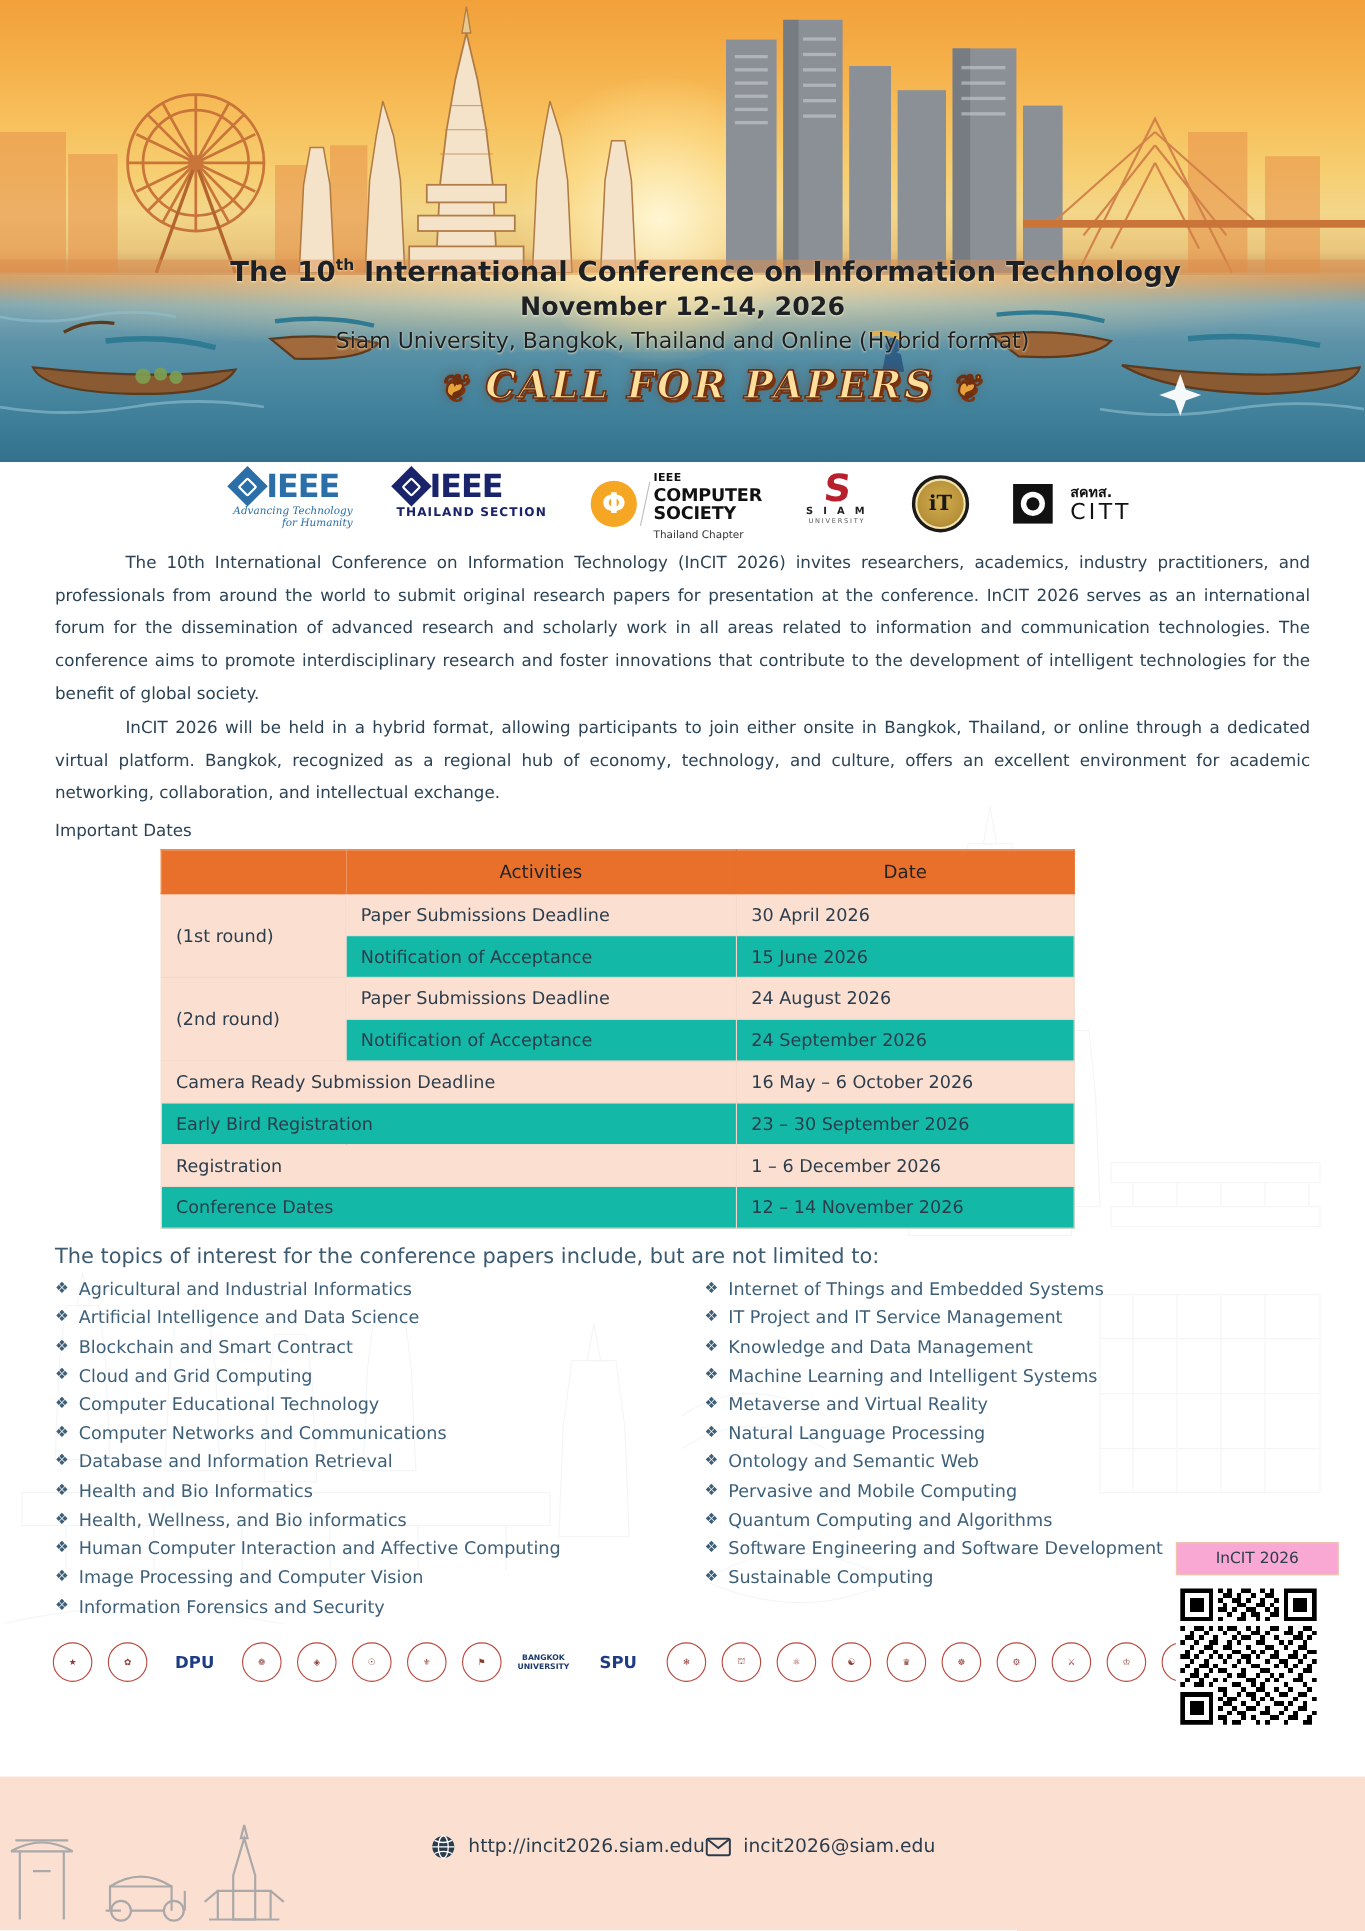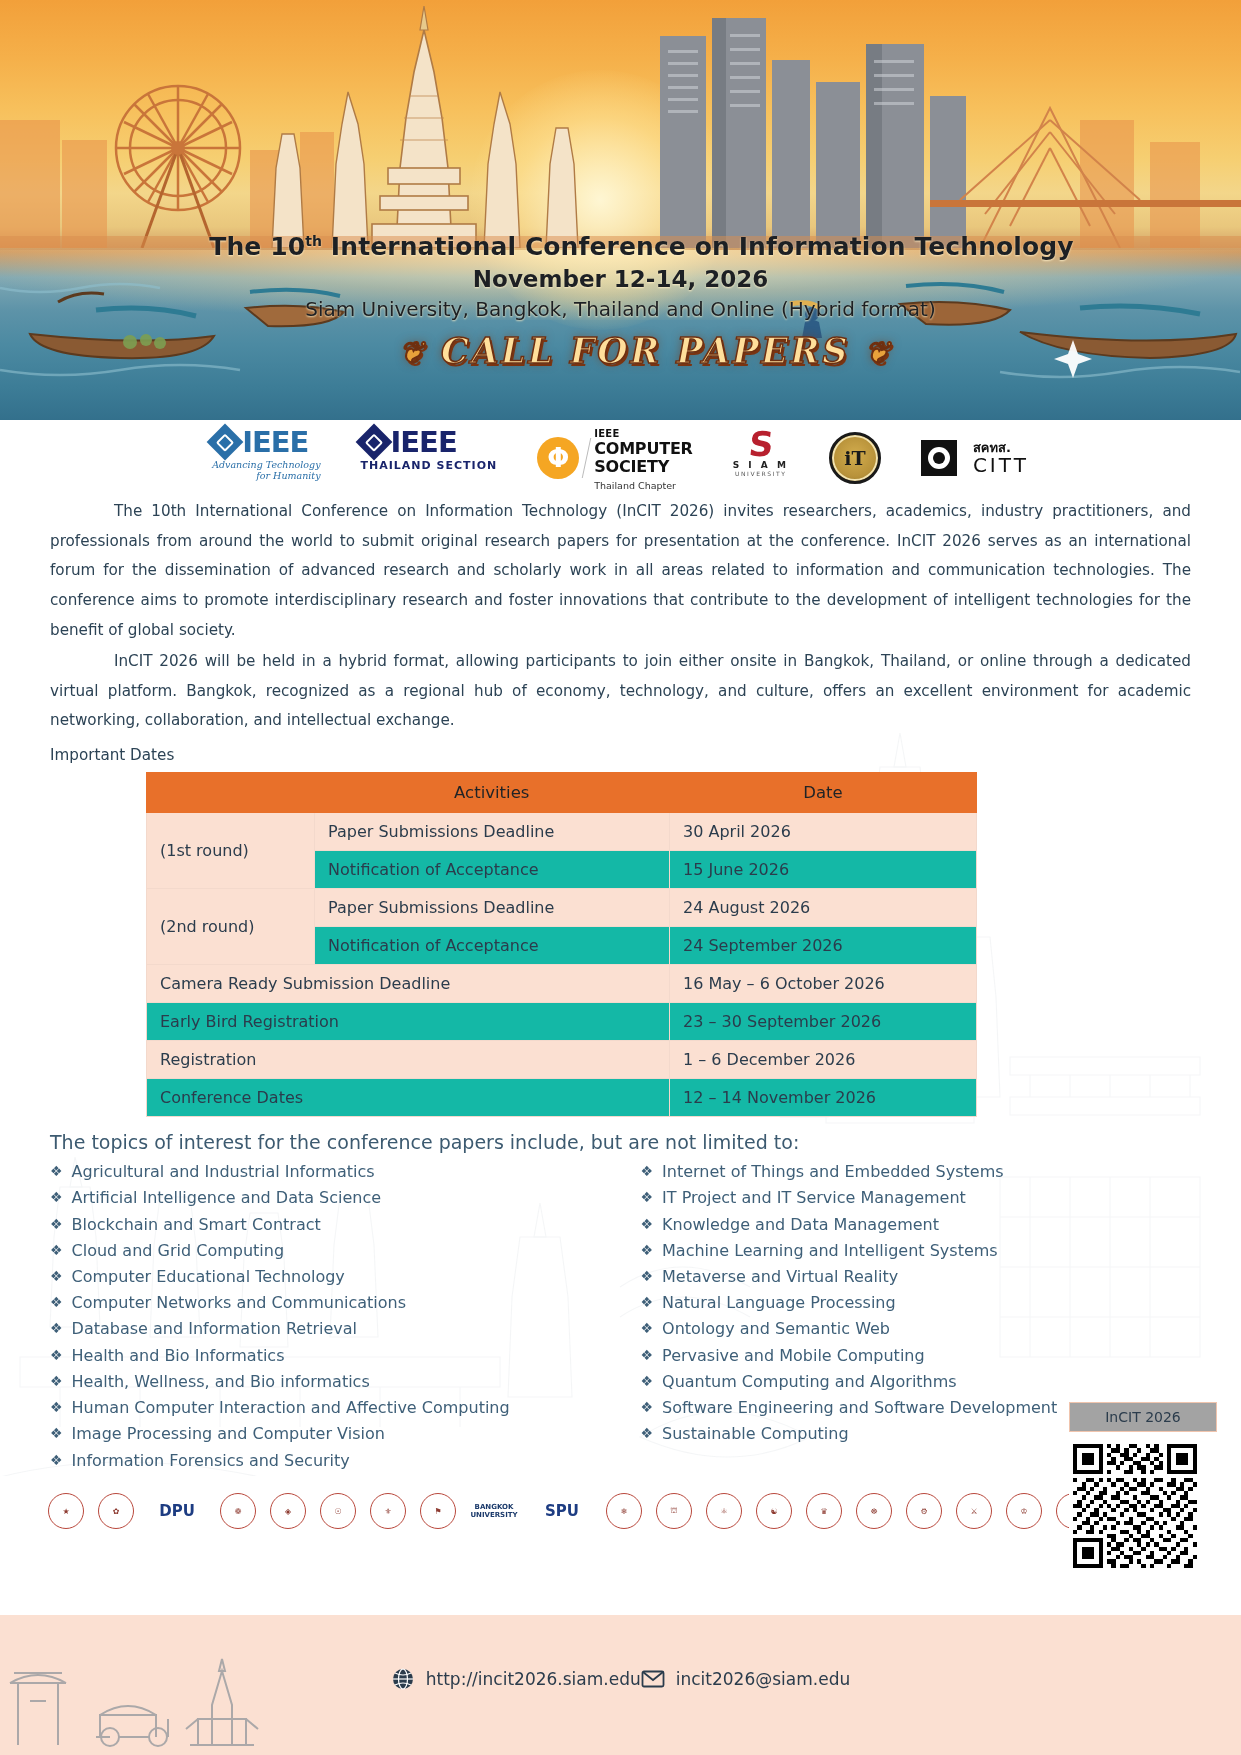--- a/index.html
+++ b/index.html
@@ -194,21 +194,21 @@
     display:flex; align-items:center; justify-content:center;
     font-size:8px; color:#8d3a30; overflow:hidden; background:#fff;
   }
   .sp-dpu { border:none; color:#1d3c82; font-size:15px; font-weight:700; width:58px; border-radius:0;}
   .sp-spu { border:none; width:60px; border-radius:0; color:#1d3c82; font-size:15px; font-weight:700; }
   .sp-bkk { border:none; width:48px; border-radius:0; color:#1b3a6b; font-size:7px; font-weight:700; text-align:center;}
 
   
   .qrbox { position:absolute; right:24px; top:1402px; width:148px; z-index:6; }
   .qr-label {
-    background:#a3a3a3; border:1px solid #f0c4ad;
+    background:#f9a8d4; border:1px solid #f0c4ad;
     font-family:"DejaVu Sans",sans-serif; font-size:14px; color:#2b3c4c;
     text-align:center; padding:6px 0; width:148px;
   }
   .qr-code {
     width:132px; height:132px; margin:8px auto 0;
     background:#fff; padding:4px;
   }
 
   
   .footer {

